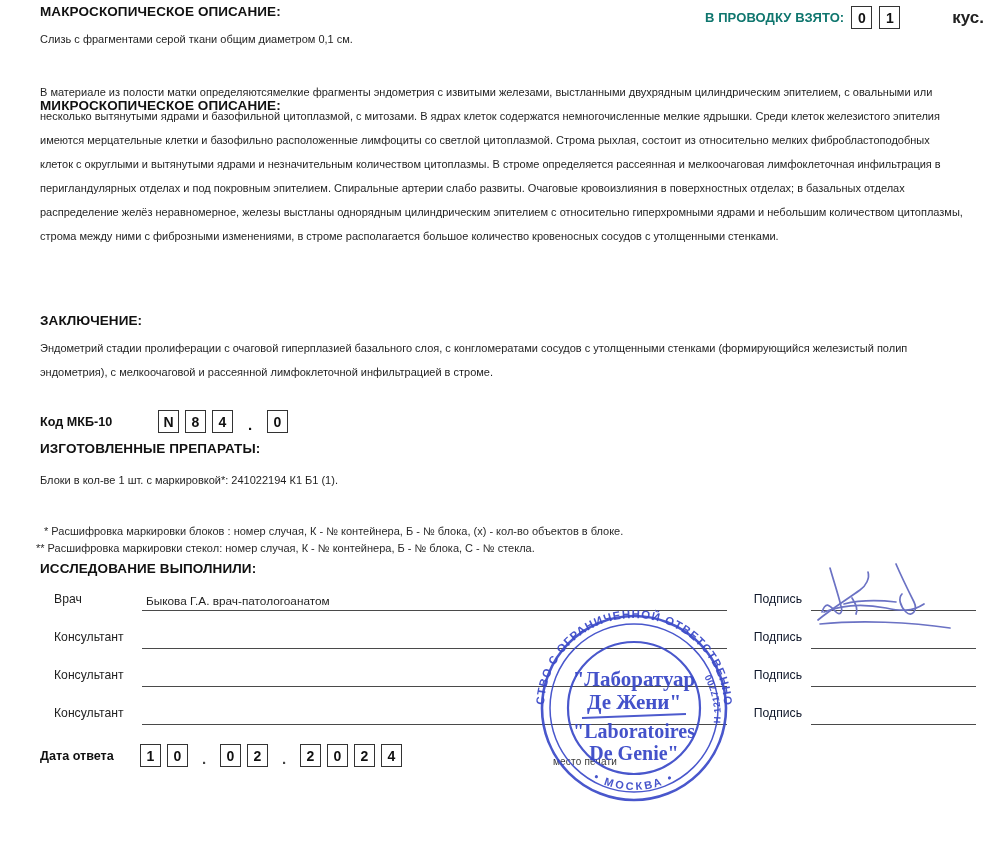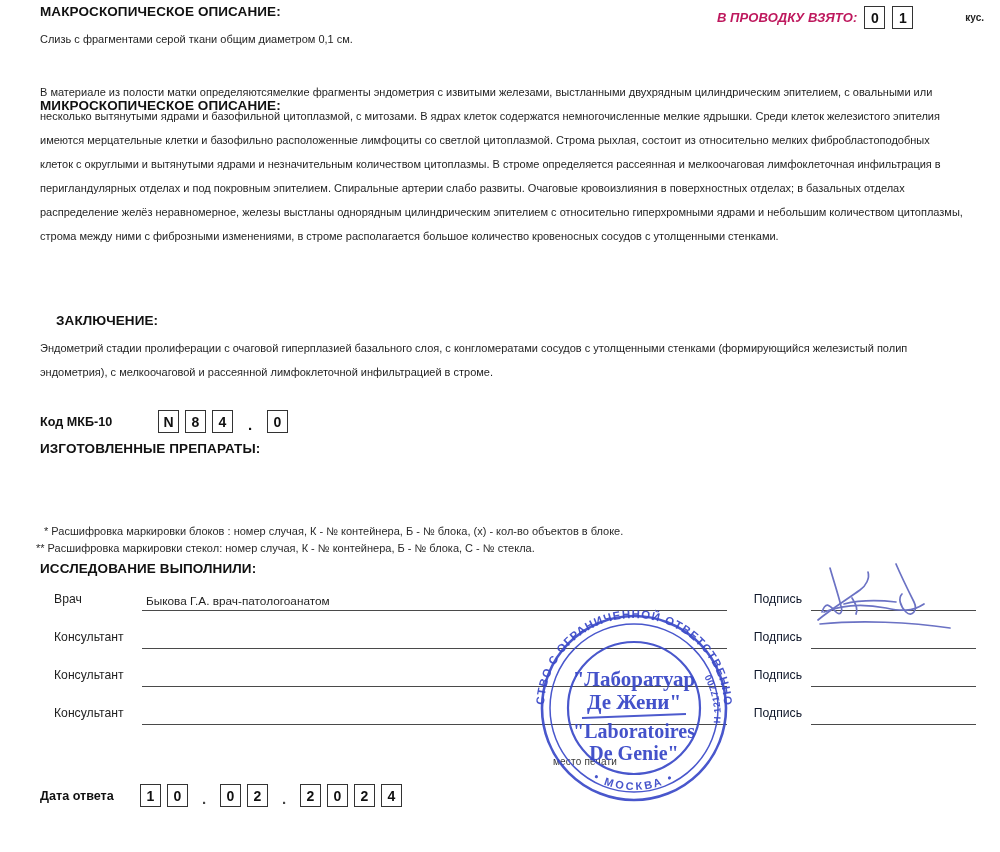--- a/index.html
+++ b/index.html
@@ -49,53 +49,52 @@
     position: absolute;
     top: 6px;
     right: 16px;
     display: flex;
     align-items: center;
     gap: 7px;
   }
   #header-right .hr-label {
     font-size: 13px;
     font-weight: bold;
-    color: #be185d;
+    color: #0f766e;
     letter-spacing: .1px;
-    font-style: italic;
   }
   .cell-box {
     width: 21px;
     height: 23px;
     border: 1.6px solid #333;
     display: flex;
     align-items: center;
     justify-content: center;
     font-size: 14px;
     font-weight: bold;
     color: #111;
     box-sizing: border-box;
     background: #fff;
   }
   #header-right .kus {
-    font-size: 10px;
+    font-size: 17px;
     font-weight: bold;
     color: #222;
     margin-left: 3px;
     padding-left: 42px;
   }
 
   
   .block { position: absolute; left: 40px; }
 
   #macro-head { top: 4px; }
   #macro-body { top: 27px; width: 900px; }
   #micro-head { top: 62px; margin-top: 36px; }
   #micro-body { top: 80px; width: 925px; }
-  #concl-head { top: 313px; margin-left: 16px; }
+  #concl-head { top: 313px; }
   #concl-body { top: 336px; width: 925px; }
 
   
   #mkb-row {
     position: absolute;
     left: 40px;
     top: 410px;
     display: flex;
     align-items: center;
   }
@@ -170,21 +169,20 @@
     border-bottom: 1.5px solid #4a4a4a;
   }
 
   
   #date-row {
     position: absolute;
     left: 40px;
     top: 744px;
     display: flex;
     align-items: center;
-    margin-top: 40px;
   }
   #date-row .date-label { width: 100px; }
   .date-cells { display: flex; align-items: center; gap: 6px; }
   .date-dot {
     width: 20px;
     text-align: center;
     font-size: 15px;
     font-weight: bold;
     color: #444;
     line-height: 10px;
@@ -247,20 +245,21 @@
     <span class="mkb-cells">
       <span class="cell-box">N</span>
       <span class="cell-box">8</span>
       <span class="cell-box">4</span>
       <span class="mkb-dot">.</span>
       <span class="cell-box">0</span>
     </span>
   </div>
 
   <div class="block sect-head" id="prep-head">ИЗГОТОВЛЕННЫЕ ПРЕПАРАТЫ:</div>
+  <div class="block body-text" id="prep-line1">Блоки в кол-ве 1 шт. с маркировкой*: 241022194 К1 Б1 (1).</div>
   <div class="block small-text" id="foot-note1">* Расшифровка маркировки блоков :  номер случая,  К - № контейнера,  Б - № блока,  (x) - кол-во объектов в блоке.</div>
   <div class="block small-text" id="foot-note2">** Расшифровка маркировки стекол:  номер случая,  К - № контейнера,  Б - № блока,  С - № стекла.</div>
 
   <div class="block sect-head" id="exec-head">ИССЛЕДОВАНИЕ ВЫПОЛНИЛИ:</div>
 
   <div id="sign-grid">
 
     <div class="sign-row">
       <span class="role">Врач</span>
       <span class="name-line">

